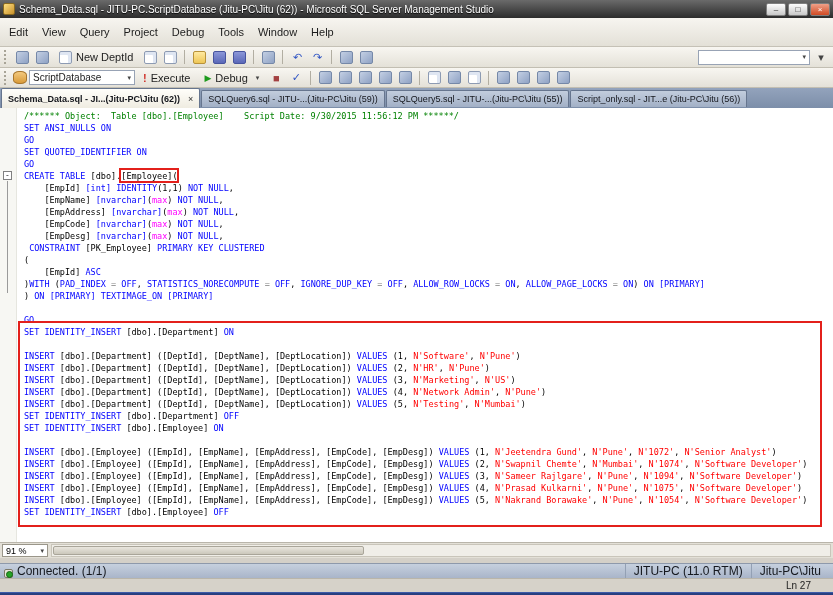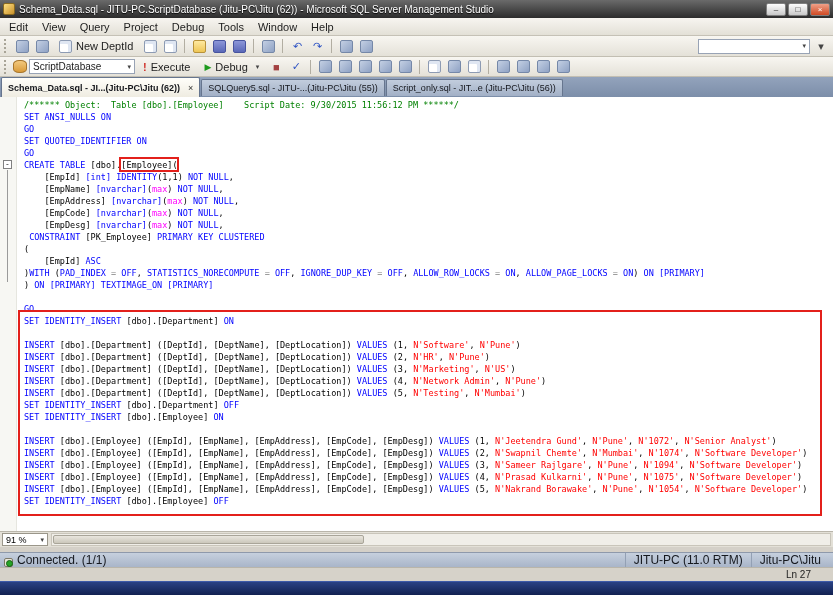--- a/index.html
+++ b/index.html
@@ -12,21 +12,21 @@
     display:flex;align-items:center;padding:0 3px;font-size:10px;white-space:nowrap}
   .app-icon{width:12px;height:12px;margin-right:4px;border-radius:2px;
     background:linear-gradient(135deg,#ffe081,#c9912b);border:1px solid #8a6a20}
   .title-text{flex:1;overflow:hidden;text-overflow:ellipsis;text-shadow:0 1px 1px #000}
   .win-btns{display:flex;gap:2px}
   .win-btn{width:20px;height:13px;font-size:8px;line-height:11px;text-align:center;color:#222;
     background:linear-gradient(#fdfdfd,#c9c9c9);border:1px solid #7f7f7f;border-radius:2px;cursor:default}
   .win-btn.close{background:linear-gradient(#f0a088,#cf4a24);color:#fff}
 
   
-  .menubar{flex:none;height:18px;background:linear-gradient(#f7f5f0,#e3e0d7);border-bottom:1px solid #c5c1b6;
+  .menubar{flex:none;height:29px;background:linear-gradient(#f7f5f0,#e3e0d7);border-bottom:1px solid #c5c1b6;
     display:flex;align-items:center;font-size:11px;color:#1c1c1c;padding-left:2px}
   .menu-item{padding:2px 7px}
 
   
   .toolbar{flex:none;background:linear-gradient(#f8f6f1,#e4e1d8);border-bottom:1px solid #c2beb2;
     display:flex;align-items:center;padding:0 3px;gap:2px;font-size:11px;color:#222}
   .toolbar.tb1{height:21px}
   .toolbar.tb2{height:20px}
   .tb-grip{width:4px;height:14px;border-left:2px dotted #a8a497;margin:0 3px 0 1px}
   .tb-sep{width:1px;height:14px;background:#b2ae a2;background:#b2aea2;margin:0 3px}
@@ -245,20 +245,23 @@
         </div>
       </div>
   </div>
 
   <div class="tabstrip" id="tabstrip">
       <div class="tab active">
         <span class="tab-label">Schema_Data.sql - JI...(Jitu-PC\Jitu (62))</span>
         <span class="tab-close">×</span>
       </div>
       <div class="tab">
+        <span class="tab-label">SQLQuery6.sql - JITU-...(Jitu-PC\Jitu (59))</span>
+      </div>
+      <div class="tab">
         <span class="tab-label">SQLQuery5.sql - JITU-...(Jitu-PC\Jitu (55))</span>
       </div>
       <div class="tab">
         <span class="tab-label">Script_only.sql - JIT...e (Jitu-PC\Jitu (56))</span>
       </div>
     </div>
 
   <div class="editor">
     <div class="lmargin"></div>
     <div class="fold-line"></div>

